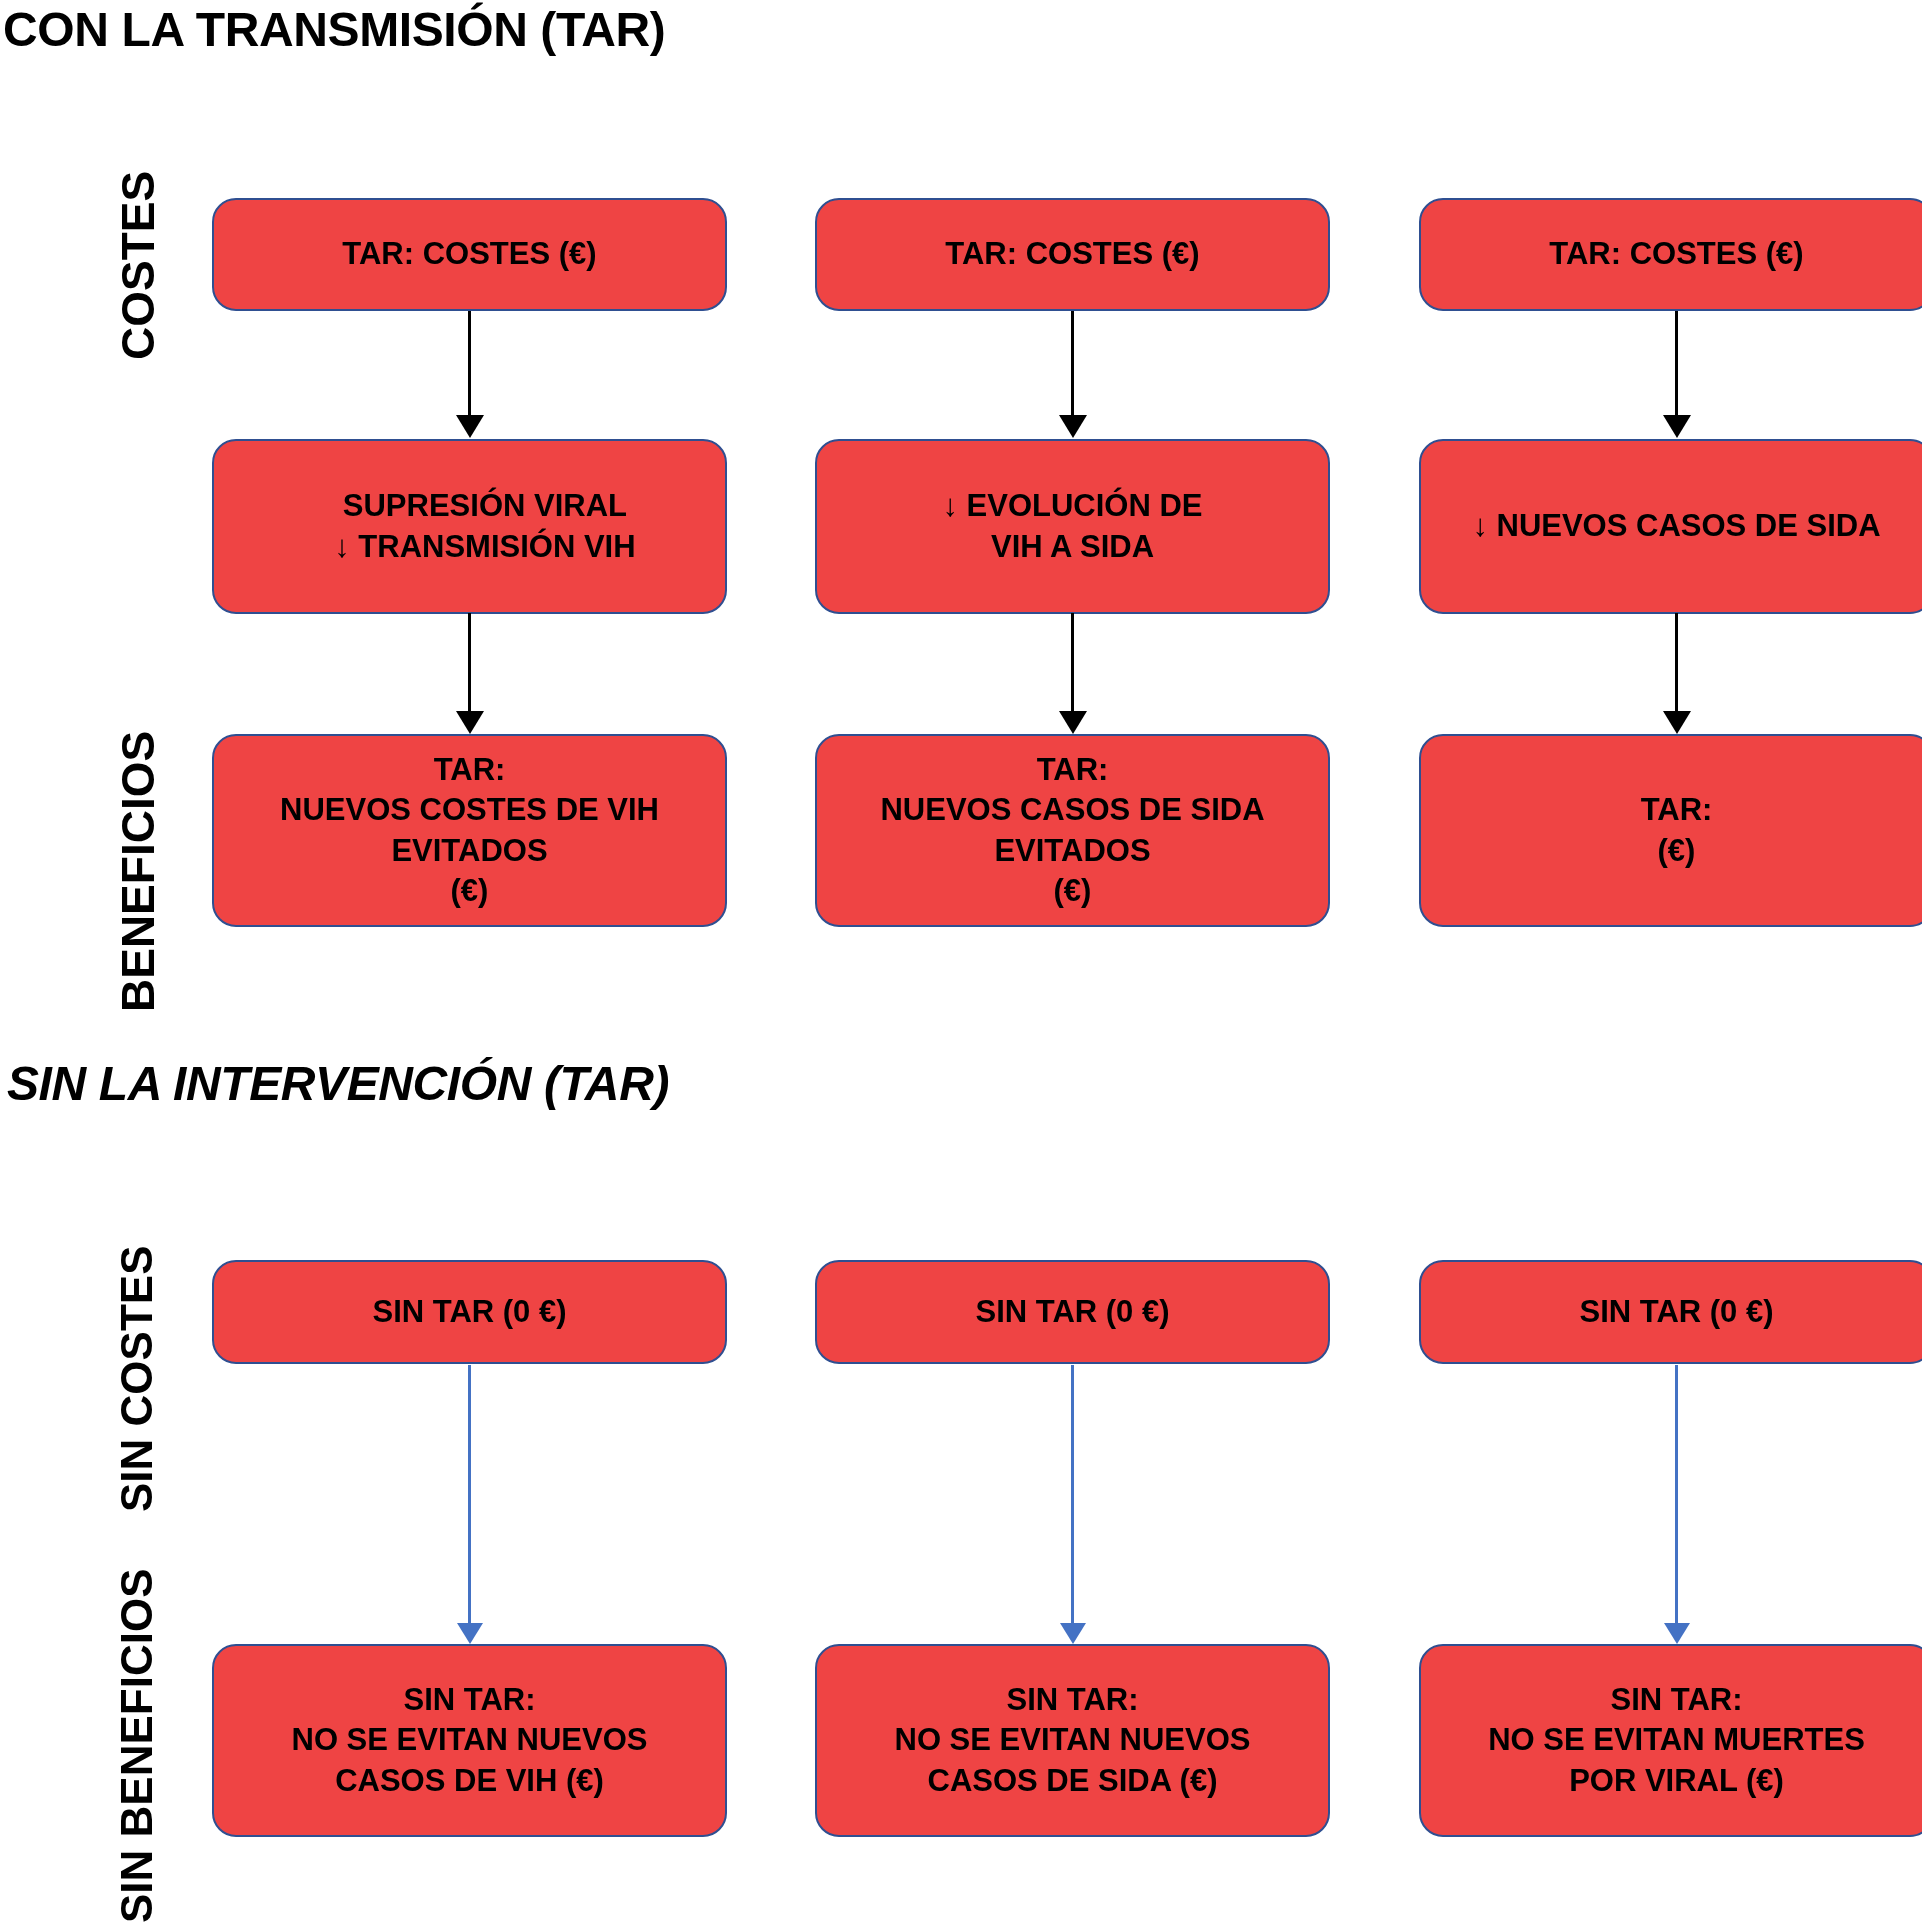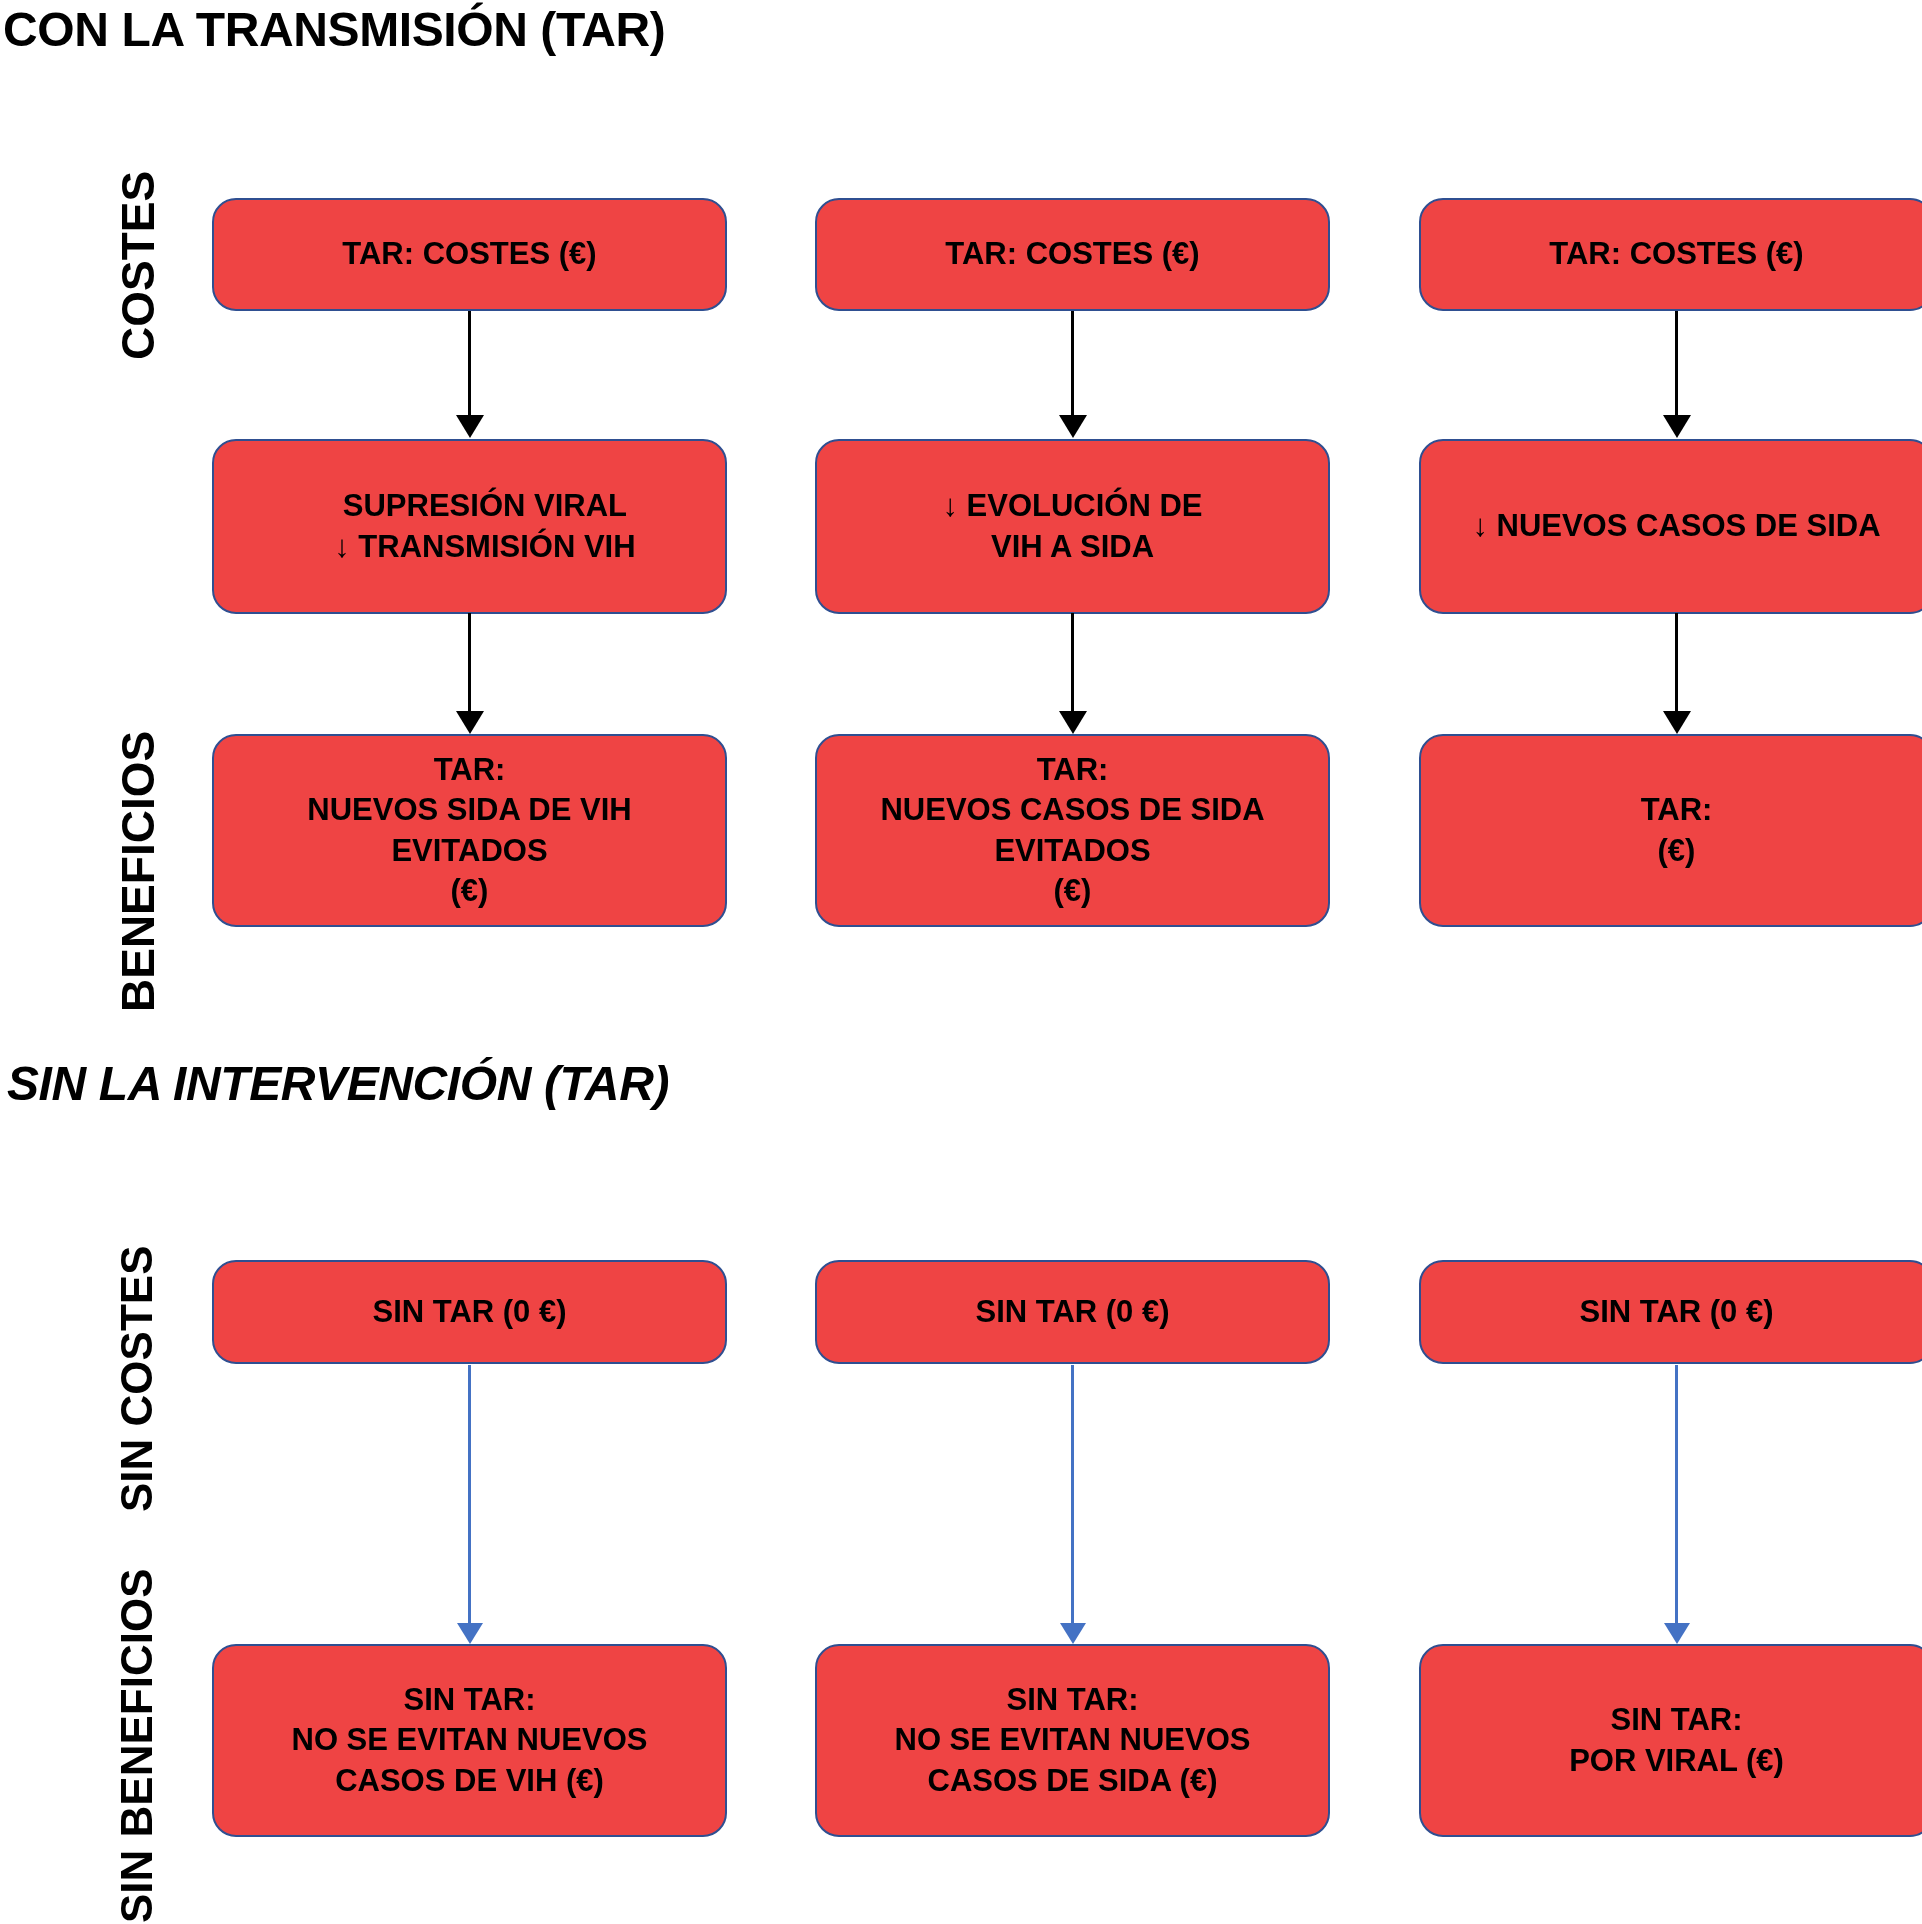--- a/index.html
+++ b/index.html
@@ -180,21 +180,21 @@
     <span class="head" style="top:98px;"></span>
   </div>
   <div class="conn" style="left:1638px; top:613px; width:77px; height:121px;">
     <span class="stem" style="height:98px;"></span>
     <span class="head" style="top:98px;"></span>
   </div>
 
   <div class="node" style="left:212px; top:734px; width:515px; height:193px;">
     <span class="lines">
       <span class="ln">TAR:</span>
-      <span class="ln">NUEVOS SIDA DE VIH</span>
+      <span class="ln">NUEVOS COSTES DE VIH</span>
       <span class="ln">EVITADOS</span>
       <span class="ln">(€)</span>
     </span>
   </div>
   <div class="node" style="left:815px; top:734px; width:515px; height:193px;">
     <span class="lines">
       <span class="ln">TAR:</span>
       <span class="ln">NUEVOS CASOS DE SIDA</span>
       <span class="ln">EVITADOS</span>
       <span class="ln">(€)</span>
@@ -252,18 +252,19 @@
   <div class="node" style="left:815px; top:1644px; width:515px; height:193px;">
     <span class="lines">
       <span class="ln">SIN TAR:</span>
       <span class="ln">NO SE EVITAN NUEVOS</span>
       <span class="ln">CASOS DE SIDA (€)</span>
     </span>
   </div>
   <div class="node" style="left:1419px; top:1644px; width:515px; height:193px;">
     <span class="lines">
       <span class="ln">SIN TAR:</span>
+      <span class="ln">NO SE EVITAN MUERTES</span>
       <span class="ln">POR VIRAL (€)</span>
     </span>
   </div>
 
 </div>
 
 
 </body></html>

